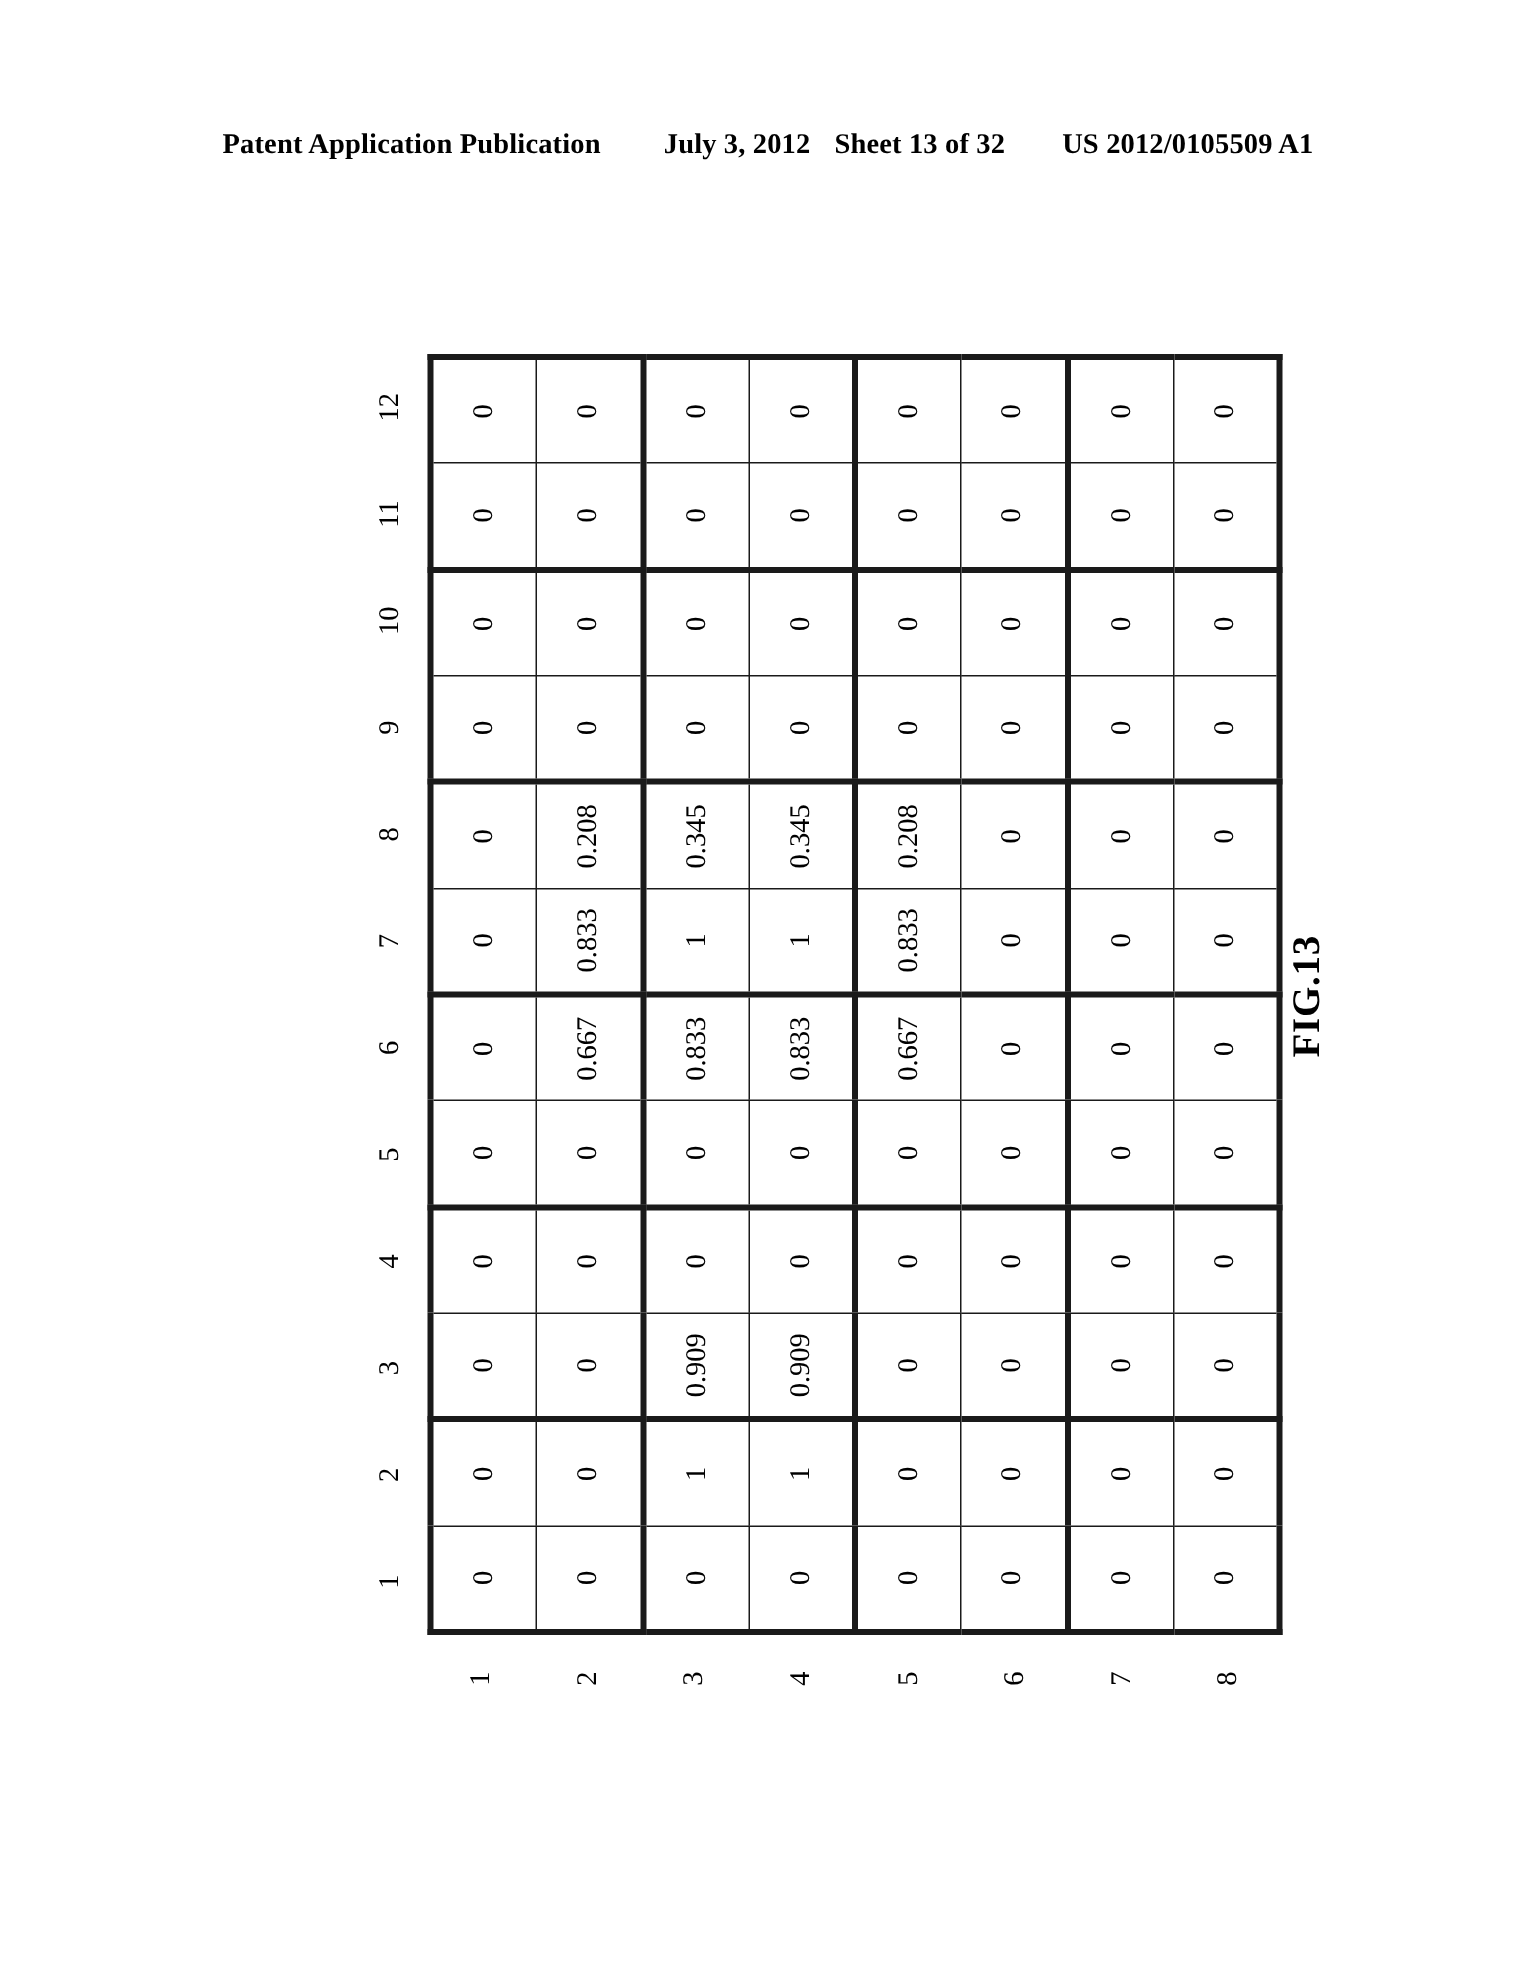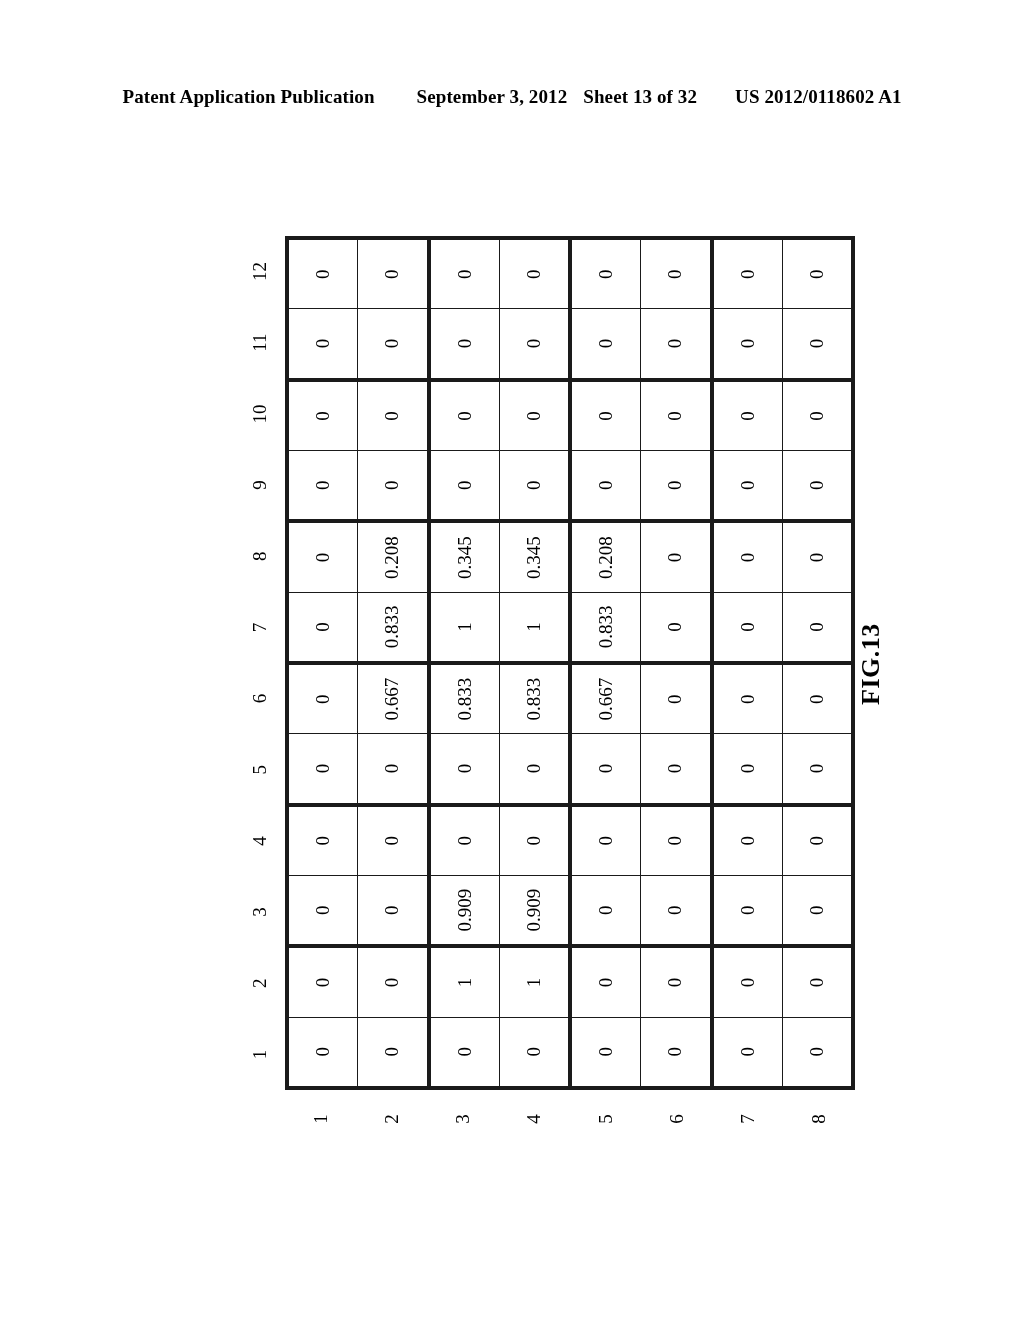--- a/index.html
+++ b/index.html
@@ -124,25 +124,25 @@
     transform: rotate(-90deg);
     transform-origin: 0 0;
   }
 </style>
 </head>
 <body>
 
 <div id="pub-header">
   <span class="hdr-seg">Patent Application Publication</span>
   <span class="gap-lg"></span>
-  <span class="hdr-seg">September 3, 2012</span>
+  <span class="hdr-seg">July 3, 2012</span>
   <span class="gap-sm"></span>
   <span class="hdr-seg">Sheet 13 of 32</span>
   <span class="gap-md"></span>
-  <span class="hdr-seg">US 2012/0118602 A1</span>
+  <span class="hdr-seg">US 2012/0105509 A1</span>
 </div>
 
 <div id="figure-area">
 
   <div id="rot-stage">
 
     <div class="col-head-row" id="col-head-row">
         <div class="col-head-cell">1</div>
         <div class="col-head-cell">2</div>
         <div class="col-head-cell">3</div>

